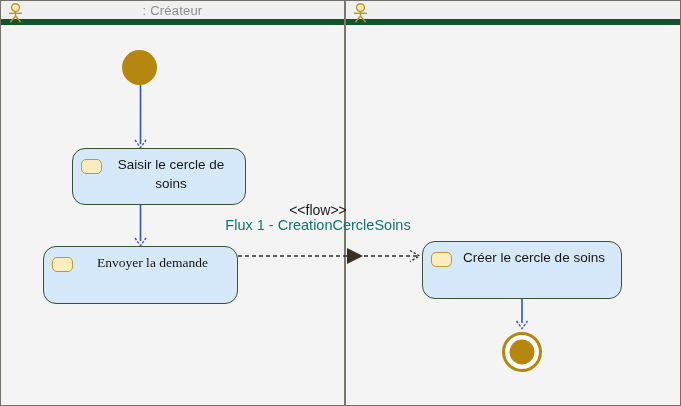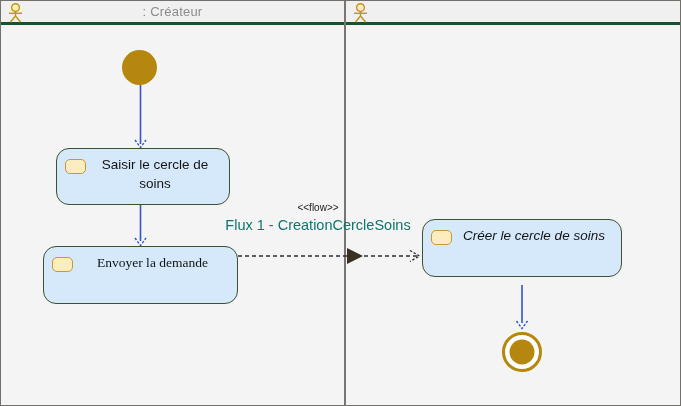--- a/index.html
+++ b/index.html
@@ -9,21 +9,21 @@
     background:#f4f4f4;
     border:1px solid #73706b;
     box-sizing:border-box;
     font-family:"Liberation Sans", sans-serif;
     overflow:hidden;
   }
   
   .lane-header{
     position:absolute;top:0;height:24px;
     background:#f0f0f0;
-    border-bottom:3px solid #14532d;
+    border-bottom:6px solid #14532d;
     box-sizing:border-box;
     display:flex;align-items:center;justify-content:center;
   }
   .lane-header.left{left:0;width:343px;}
   .lane-header.right{left:345px;width:335px;}
   .lane-title{
     color:#8c8c8c;font-size:13px;letter-spacing:.2px;
   }
   .actor{position:absolute;left:7px;top:2px;width:15px;height:20px;}
   .lane-divider{
@@ -35,23 +35,23 @@
     position:absolute;left:121px;top:49px;width:35px;height:35px;
     border-radius:50%;background:#b5870e;
   }
   .activity{
     position:absolute;
     background:#d6e9fb;
     border:1.5px solid #3a5134;
     border-radius:13px;
     box-sizing:border-box;
   }
-  .activity.act1{left:55px;top:147px;width:174px;height:57px;}
+  .activity.act1{left:71px;top:147px;width:174px;height:57px;}
   .activity.act2{left:42px;top:245px;width:195px;height:58px;font-family:Liberation Serif, serif;}
-  .activity.act3{left:421px;top:218px;width:200px;height:58px;font-style:italic;}
+  .activity.act3{left:421px;top:240px;width:200px;height:58px;}
   .action-icon{
     position:absolute;left:8px;top:10px;width:21px;height:15px;
     background:#fbedc0;border:1.5px solid #c29b31;border-radius:5px;
     box-sizing:border-box;
   }
   .activity-label{
     position:absolute;left:28px;right:4px;top:7px;
     text-align:center;
     font-size:13.5px;color:#141414;line-height:1.4;
   }
@@ -61,21 +61,21 @@
     background:#ffffff;box-sizing:border-box;
   }
   .final-node .core{
     position:absolute;left:50%;top:50%;width:25px;height:25px;
     transform:translate(-50%,-50%);
     background:#b5870e;border-radius:50%;
   }
   
   .flow-stereotype{
     position:absolute;left:225px;top:201px;width:184px;
-    text-align:center;font-size:10px;color:#1a1a1a;
+    text-align:center;font-size:14px;color:#1a1a1a;
   }
   .flow-name{
     position:absolute;left:215px;top:216px;width:204px;
     text-align:center;font-size:14.5px;color:#0f766e;
   }
   .edges{position:absolute;left:0;top:0;width:681px;height:406px;pointer-events:none;}
 </style>
 </head>
 <body>
 

